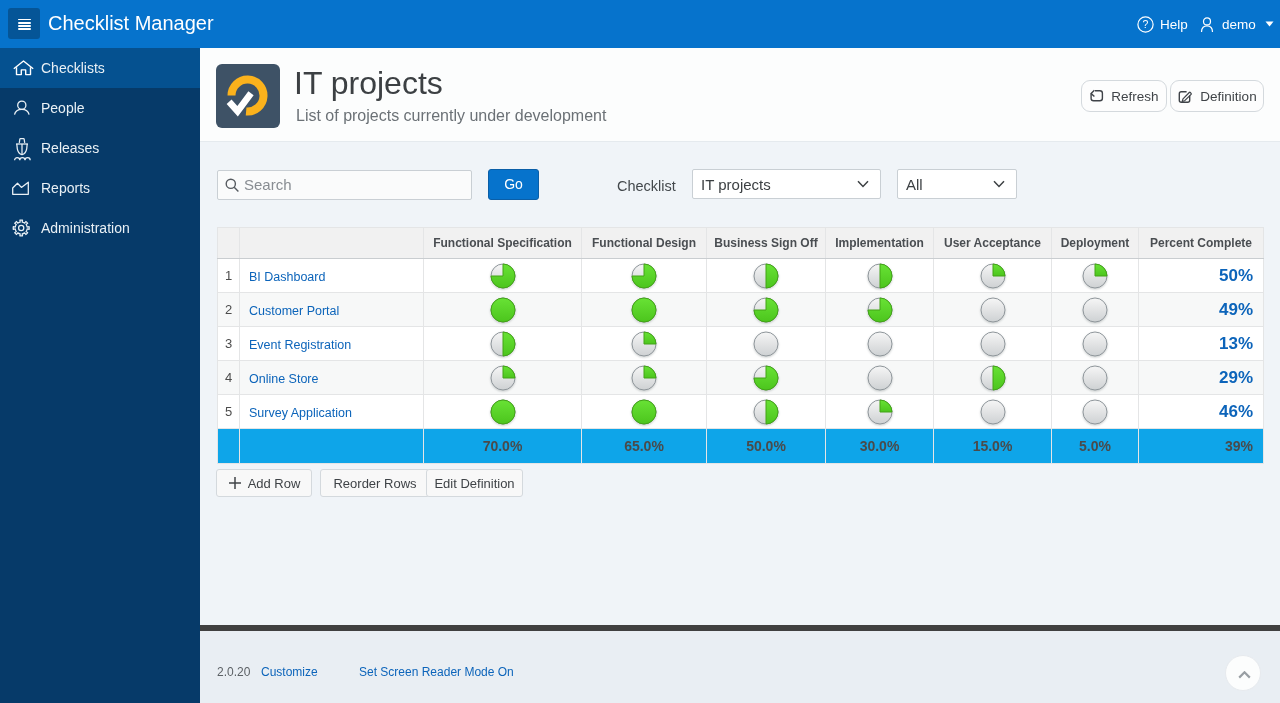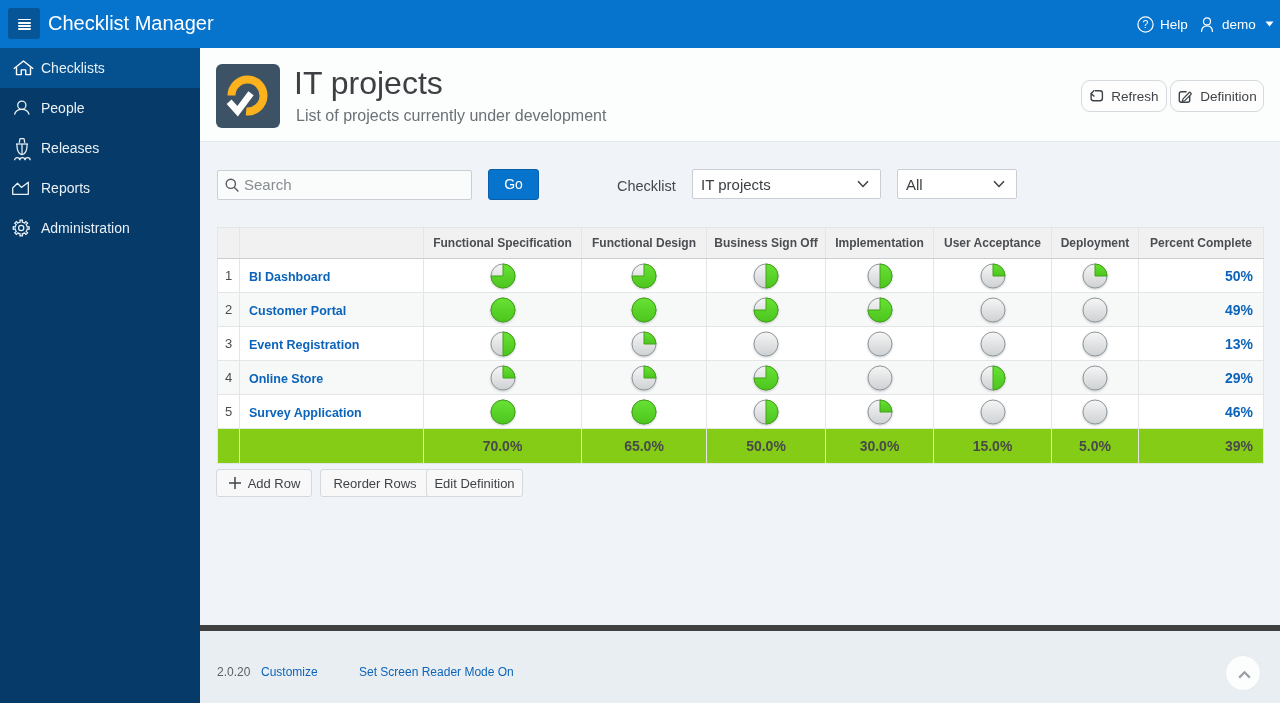--- a/index.html
+++ b/index.html
@@ -30,23 +30,23 @@
 .sel svg { position:absolute; right:11px; top:10px; }
 #tablewrap { position:absolute; left:17px; top:85px; }
 table { border-collapse:collapse; table-layout:fixed; }
 td,th { border:1px solid #e4e5e6; overflow:hidden; white-space:nowrap; }
 th { height:31px; background:#f1f1f1; border-bottom:1px solid #c9cdd0; font-size:12px; color:#4a4e52; font-weight:700; text-align:center; }
 td { height:34px; background:#fff; text-align:center; }
 td svg { filter: drop-shadow(0 1px 1.2px rgba(40,50,50,0.25)); }
 tr.even td { background:#f7f8f8; }
 td.num { font-size:13px; color:#4c4c4c; }
 td.name { text-align:left; padding-left:9px; }
-td.name a { font-size:12.5px; font-weight:700; color:#0c64ba; text-decoration:none; }
-td.pc { text-align:right; padding-right:10px; font-size:14px; font-weight:700; color:#0c64ba; }
-tr.agg td { height:35px; background:#84cc16; font-size:14px; font-weight:700; color:#4a4a4a; }
+td.name a { font-size:12.5px; font-weight:400; color:#0c64ba; text-decoration:none; }
+td.pc { text-align:right; padding-right:10px; font-size:17px; font-weight:700; color:#0c64ba; }
+tr.agg td { height:35px; background:#0ea5e9; font-size:14px; font-weight:700; color:#4a4a4a; }
 .bbtn { position:absolute; top:327px; height:28px; background:#f8f8f8; border:1px solid #d4d9dd; border-radius:3px; color:#3f4347; font-size:13px; display:flex; align-items:center; justify-content:center; gap:6px; }
 #foot { position:absolute; left:200px; top:625px; width:1080px; height:78px; background:#e9eef3; border-top:6px solid #404040; font-size:12px; }
 #foot a { color:#0c64ba; text-decoration:none; }
 #totop { position:absolute; left:1025px; top:23.5px; width:36px; height:36px; border-radius:50%; background:#fcfdfd; border:1px solid #e7eaee; }
 </style>
 </head>
 <body>
 <svg width="0" height="0" style="position:absolute">
 <defs>
 <linearGradient id="pg" x1="0" y1="0" x2="0" y2="1">

